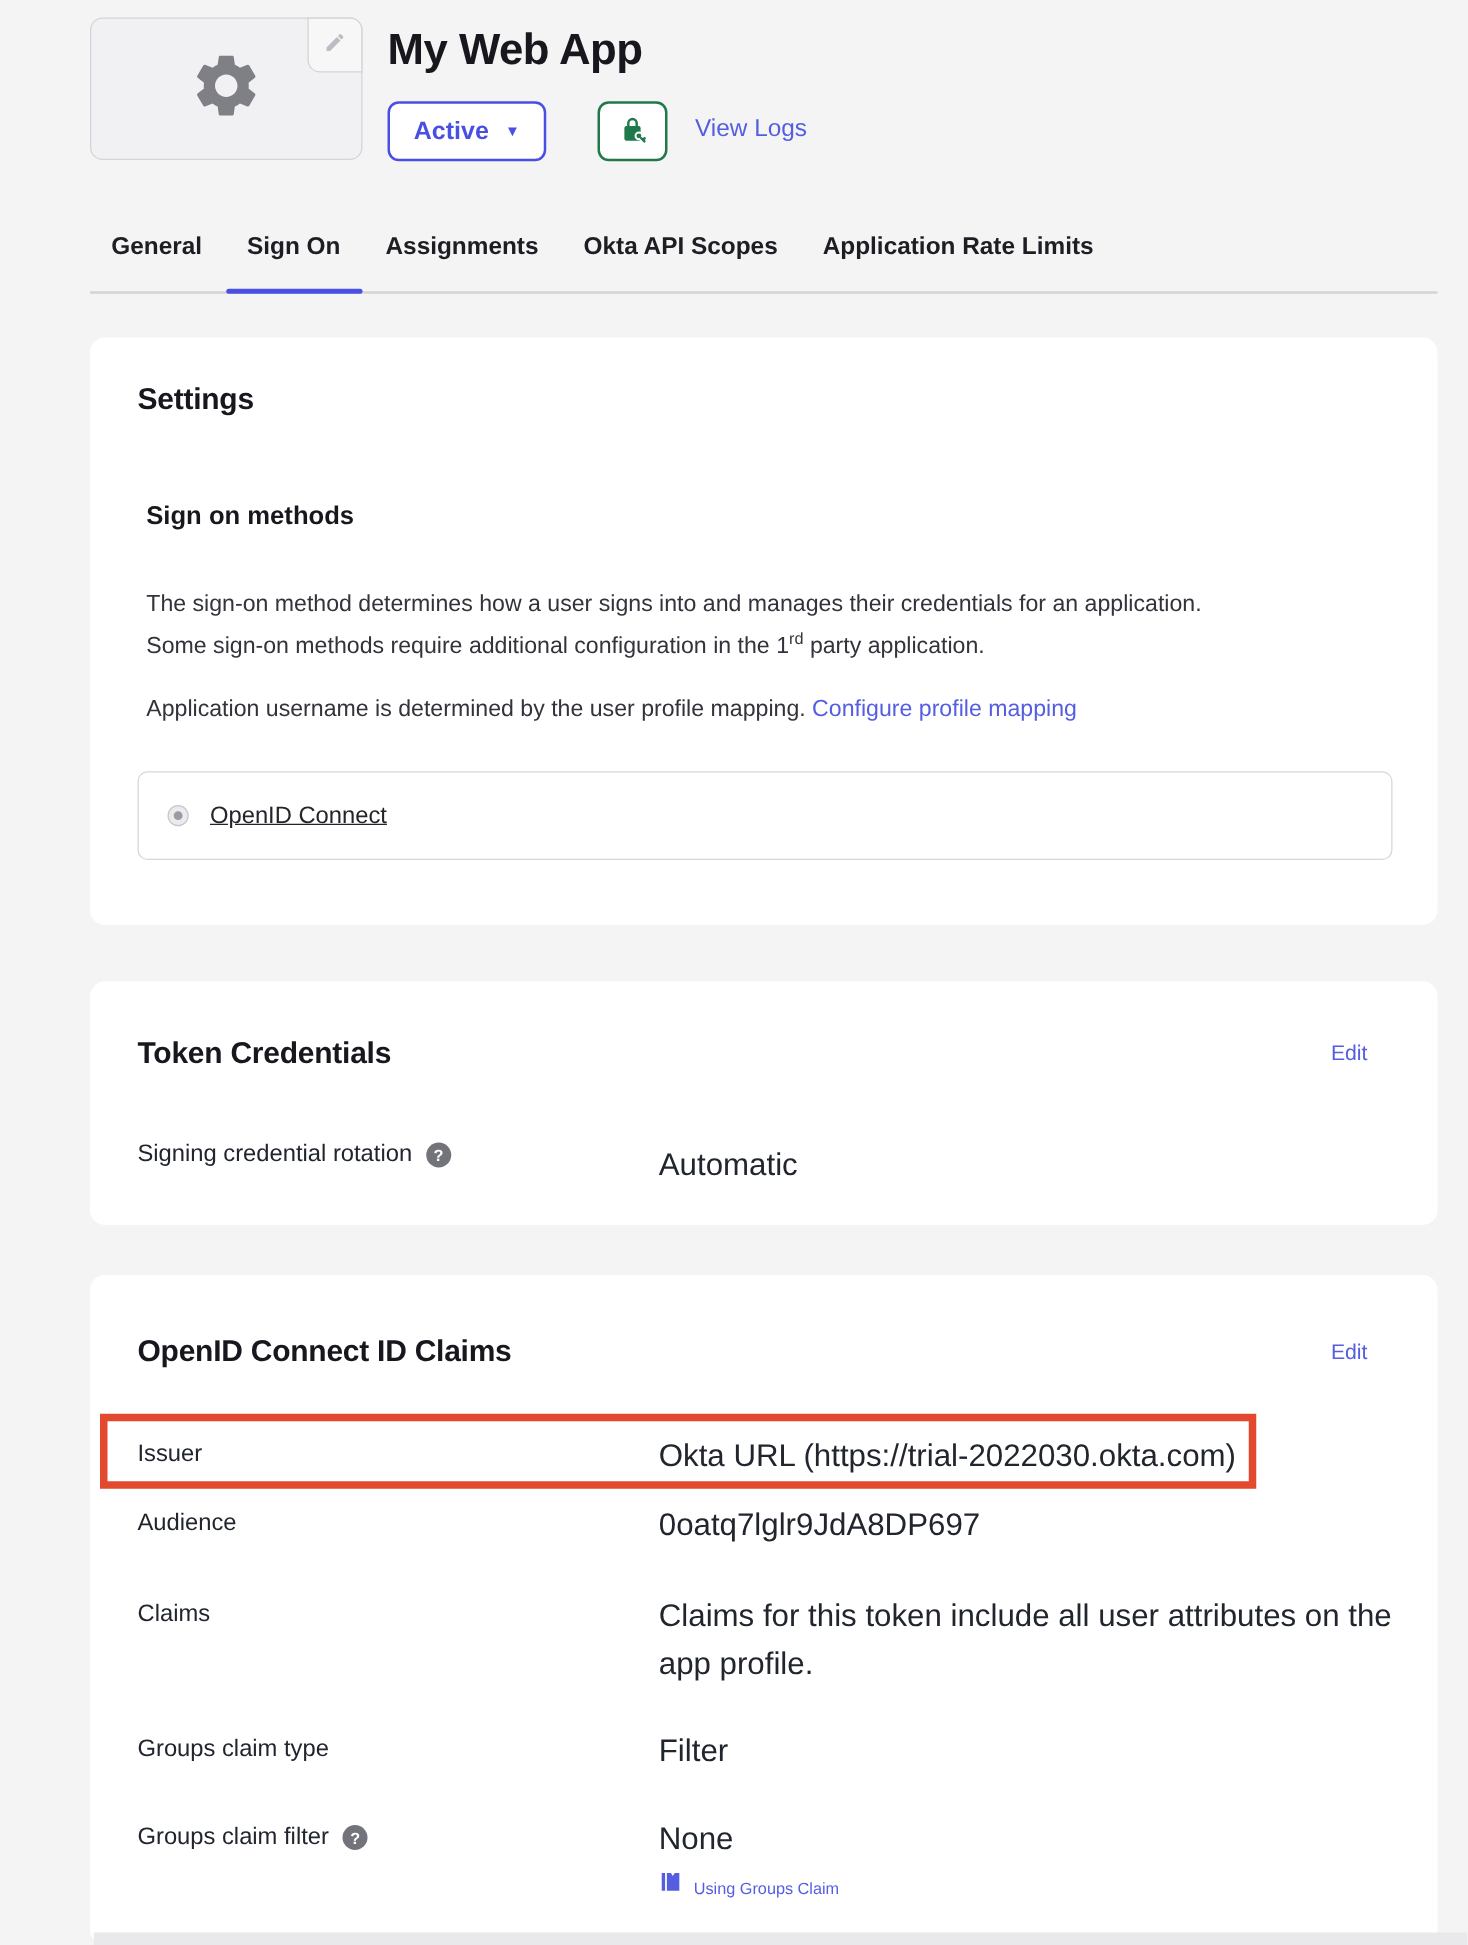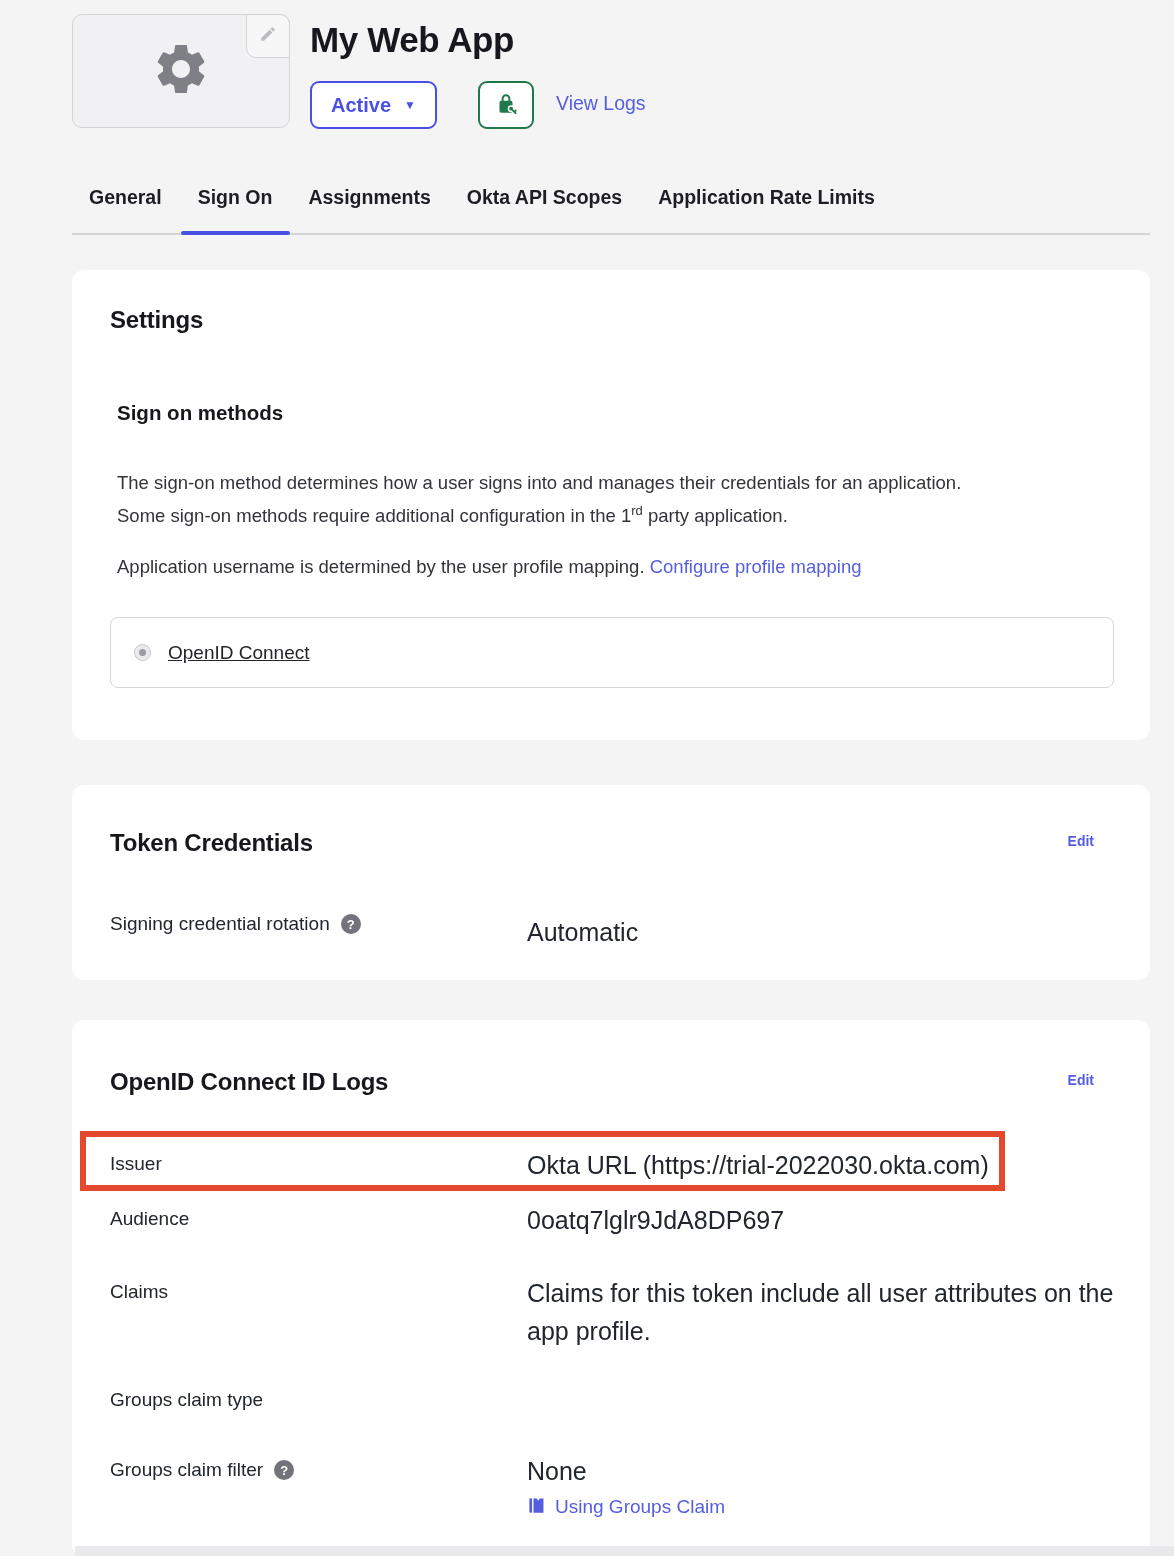--- a/index.html
+++ b/index.html
@@ -36,21 +36,21 @@
   
   .tabs{position:absolute;left:72px;top:186px;width:1078px;display:flex;gap:36px;
     padding-left:17px;border-bottom:2px solid #d3d3d8;}
   .tab{font-size:19.5px;font-weight:700;color:#1d1d24;padding-bottom:24px;position:relative;cursor:pointer;white-space:nowrap;}
   .tab.active::after{content:"";position:absolute;left:-17px;right:-18px;bottom:-2px;height:4px;
     background:var(--accent_blue);border-radius:2px;}
 
   
   .card{position:absolute;left:72px;width:1078px;background:var(--card_bg);border-radius:12px;}
   .card-title{position:absolute;left:38px;font-size:24px;font-weight:600;color:var(--text_dark);letter-spacing:-0.2px;}
-  .edit-link{position:absolute;right:56px;font-size:14px;color:var(--link_blue);font-weight:700;text-decoration:none;cursor:pointer;}
+  .edit-link{position:absolute;right:56px;font-size:17px;color:var(--link_blue);font-weight:400;text-decoration:none;cursor:pointer;}
 
   .card-settings{top:270px;height:470px;}
   .section-title{position:absolute;left:45px;top:131px;font-size:20.5px;font-weight:600;color:var(--text_dark);}
   .para{position:absolute;left:45px;width:870px;font-size:18.5px;line-height:33px;color:var(--text_body);}
   .para.p1{top:196px;}
   .para.p2{top:280px;}
   .para sup{font-size:13px;vertical-align:super;line-height:0;}
   .inline-link{color:var(--link_blue);text-decoration:none;cursor:pointer;}
   .openid-box{position:absolute;left:38px;top:347px;width:1004px;height:71px;border:1px solid var(--border_gray);
     border-radius:8px;display:flex;align-items:center;padding-left:23px;gap:17px;}
@@ -68,22 +68,22 @@
   .card-idtoken .edit-link{top:52px;}
 
   .row-label{position:absolute;left:38px;font-size:19px;color:#21252d;display:flex;align-items:center;}
   .row-value{position:absolute;left:455px;font-size:25px;color:#21252d;width:590px;line-height:38px;}
   .help-icon{display:inline-flex;width:20px;height:20px;border-radius:50%;background:var(--help_gray);
     color:#fff;font-size:13px;font-weight:700;align-items:center;justify-content:center;margin-left:11px;cursor:pointer;}
 
   .highlight-box{position:absolute;left:8px;top:111px;width:925px;height:60px;
     border:6px solid var(--red);pointer-events:none;}
 
-  .claim-link{position:absolute;left:455px;top:476px;display:flex;align-items:flex-start;gap:9px;
-    font-size:19px;color:var(--link_blue);text-decoration:none;cursor:pointer;}
+  .claim-link{position:absolute;left:455px;top:476px;display:flex;align-items:flex-end;gap:9px;
+    font-size:13px;color:var(--link_blue);text-decoration:none;cursor:pointer;}
 
   .bottom-strip{position:absolute;left:75px;right:0;bottom:0;height:10px;background:#e9e9ec;}
 </style>
 </head>
 <body>
 
 <div class="page">
 
   <div class="logo-tile">
     <span class="logo-gear">
@@ -147,35 +147,36 @@
     <h2 class="card-title">Token Credentials</h2>
     <a class="edit-link">Edit</a>
     <div class="row-label" style="top:128px">
       <span>Signing credential rotation</span>
       <span class="help-icon">?</span>
     </div>
     <div class="row-value" style="top:128px">Automatic</div>
   </section>
 
   <section class="card card-idtoken">
-    <h2 class="card-title">OpenID Connect ID Logs</h2>
+    <h2 class="card-title">OpenID Connect ID Claims</h2>
     <a class="edit-link">Edit</a>
 
     <div class="highlight-box"></div>
 
     <div class="row-label" style="top:133px">Issuer</div>
     <div class="row-value" style="top:133px;line-height:24px">Okta URL (https://trial-2022030.okta.com)</div>
 
     <div class="row-label" style="top:188px">Audience</div>
     <div class="row-value" style="top:188px;line-height:24px">0oatq7lglr9JdA8DP697</div>
 
     <div class="row-label" style="top:261px">Claims</div>
     <div class="row-value" style="top:254px">Claims for this token include all user attributes on the app profile.</div>
 
     <div class="row-label" style="top:369px">Groups claim type</div>
+    <div class="row-value" style="top:369px;line-height:24px">Filter</div>
 
     <div class="row-label" style="top:439px">
       <span>Groups claim filter</span>
       <span class="help-icon">?</span>
     </div>
     <div class="row-value" style="top:439px;line-height:24px">None</div>
 
     <a class="claim-link">
       <span>
         <svg width="19" height="19" viewBox="0 0 24 24" fill="#555ee1">

